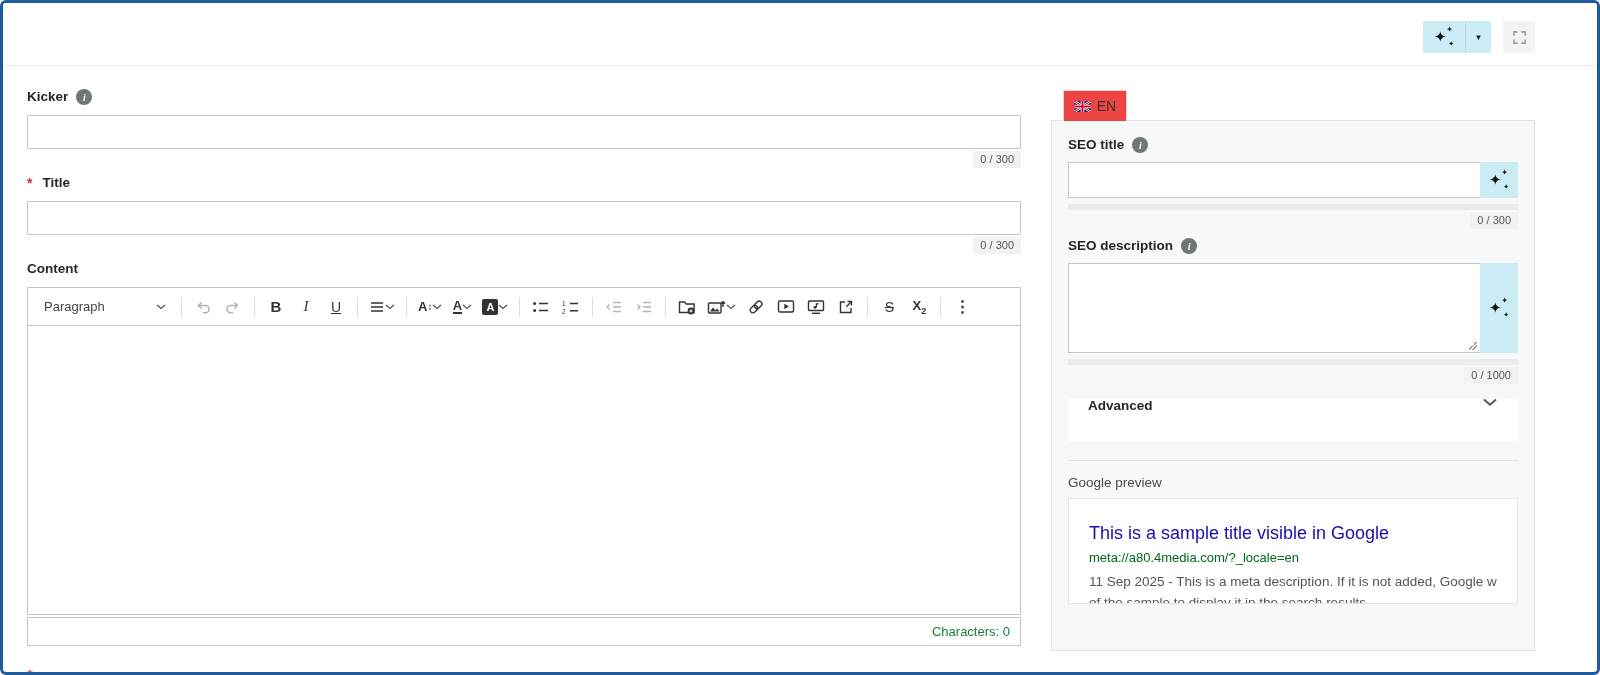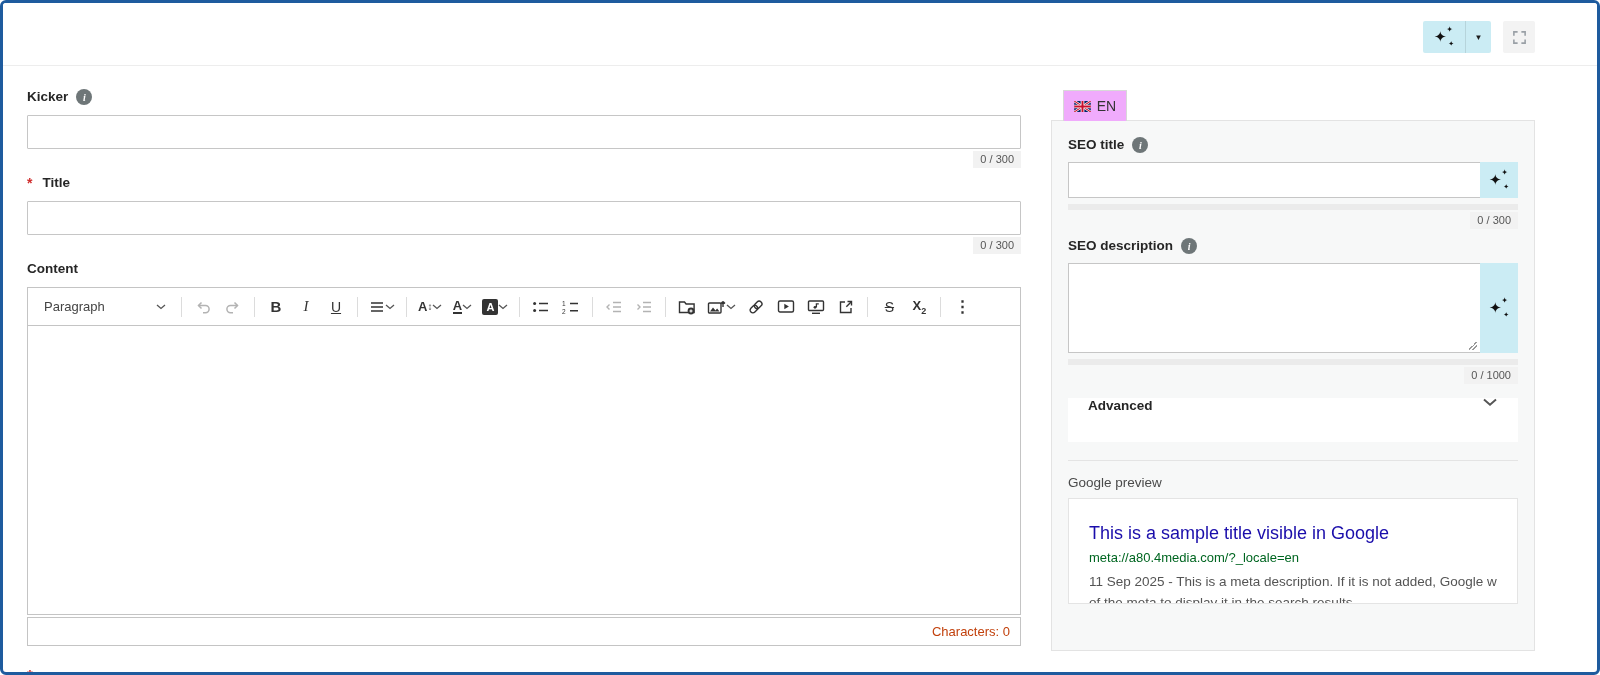--- a/index.html
+++ b/index.html
@@ -41,29 +41,29 @@
   .tb-u { text-decoration:underline; font-size:14px; }
   .tb-strike { text-decoration:line-through; font-size:14px; }
   .tb-Asize { font-size:13px; font-weight:bold; letter-spacing:0; }
   .tb-Acolor { font-size:13px; font-weight:bold; border-bottom:2px solid #333; line-height:13px; }
   .tb-Abg { background:#333; color:#fff; font-size:11px; font-weight:bold; width:16px; height:16px; display:flex; align-items:center; justify-content:center; border-radius:2px; }
   .tb-sub { font-size:13px; font-weight:bold; }
   .tb-sub sub { font-size:9px; }
   .tb-more { font-size:16px; font-weight:bold; letter-spacing:0; }
   .chev { flex:none; color:#555; }
   .editor-body { height:288px; background:#fff; cursor:text; }
-  .editor-footer { border:1px solid #c4c4c4; margin-top:2px; height:29px; display:flex; align-items:center; justify-content:flex-end; padding:0 10px; font-size:13px; color:#c2410c; background:#fff; }
+  .editor-footer { border:1px solid #c4c4c4; margin-top:2px; height:29px; display:flex; align-items:center; justify-content:flex-end; padding:0 10px; font-size:13px; color:#15803d; background:#fff; }
 
   
   .clipped-row { height:10px; overflow:hidden; margin-top:22px; display:flex; align-items:flex-start; gap:8px; }
   .clipped-row .req { font-size:15px; line-height:14px; }
 
   
   .right-col { position:absolute; left:1048px; top:87px; width:484px; }
-  .lang-tab { position:relative; z-index:2; margin-left:12px; width:64px; height:31px; background:#f0abfc; border:1px solid #d8d8d8; border-bottom:none; display:flex; align-items:center; justify-content:center; gap:6px; font-size:14px; color:#333; cursor:pointer; }
+  .lang-tab { position:relative; z-index:2; margin-left:12px; width:64px; height:31px; background:#ef4444; border:1px solid #d8d8d8; border-bottom:none; display:flex; align-items:center; justify-content:center; gap:6px; font-size:14px; color:#333; cursor:pointer; }
   .panel { position:relative; margin-top:-1px; background:#f7f8f8; border:1px solid #e3e3e3; padding:16px; height:531px; }
   .panel .label-row { margin-bottom:5px; }
   .seo-row { display:flex; }
   .seo-input { flex:1; height:36px; border:1px solid #c6c6c6; border-right:none; background:#fff; padding:0 10px; font-size:14px; color:#333; outline:none; border-radius:0; }
   .ai-side-btn { width:38px; background:#cbecf4; display:flex; align-items:center; justify-content:center; cursor:pointer; flex:none; }
   .seo-textarea-wrap { flex:1; position:relative; }
   .seo-textarea { width:100%; height:90px; border:1px solid #c6c6c6; border-right:none; background:#fff; padding:8px 10px; font-size:14px; color:#333; outline:none; resize:none; display:block; }
   .resize-grip { position:absolute; right:3px; bottom:3px; width:9px; height:9px;
      background:linear-gradient(135deg, transparent 0 50%, #999 50% 57%, transparent 57% 72%, #999 72% 79%, transparent 79%); pointer-events:none; }
   .progress-track { margin-top:6px; height:6px; background:#ebebeb; width:100%; }
@@ -413,21 +413,21 @@
       </div>
 
       <hr class="panel-divider">
 
       <div class="gp-label">Google preview</div>
       <div class="gp-card">
         <div class="gp-title">This is a sample title visible in Google</div>
         <div class="gp-url">meta://a80.4media.com/?_locale=en</div>
         <div class="gp-desc">
           <span class="l1">11 Sep 2025 - This is a meta description. If it is not added, Google w</span>
-          <span class="l2">of the meta to display it in the search results.</span>
+          <span class="l2">of the sample to display it in the search results.</span>
         </div>
         <div class="gp-scrollbar">
           <span class="gp-arrow left"></span>
           <span class="gp-thumb"></span>
           <span class="gp-arrow right"></span>
         </div>
       </div>
 
     </div>
   </div>

